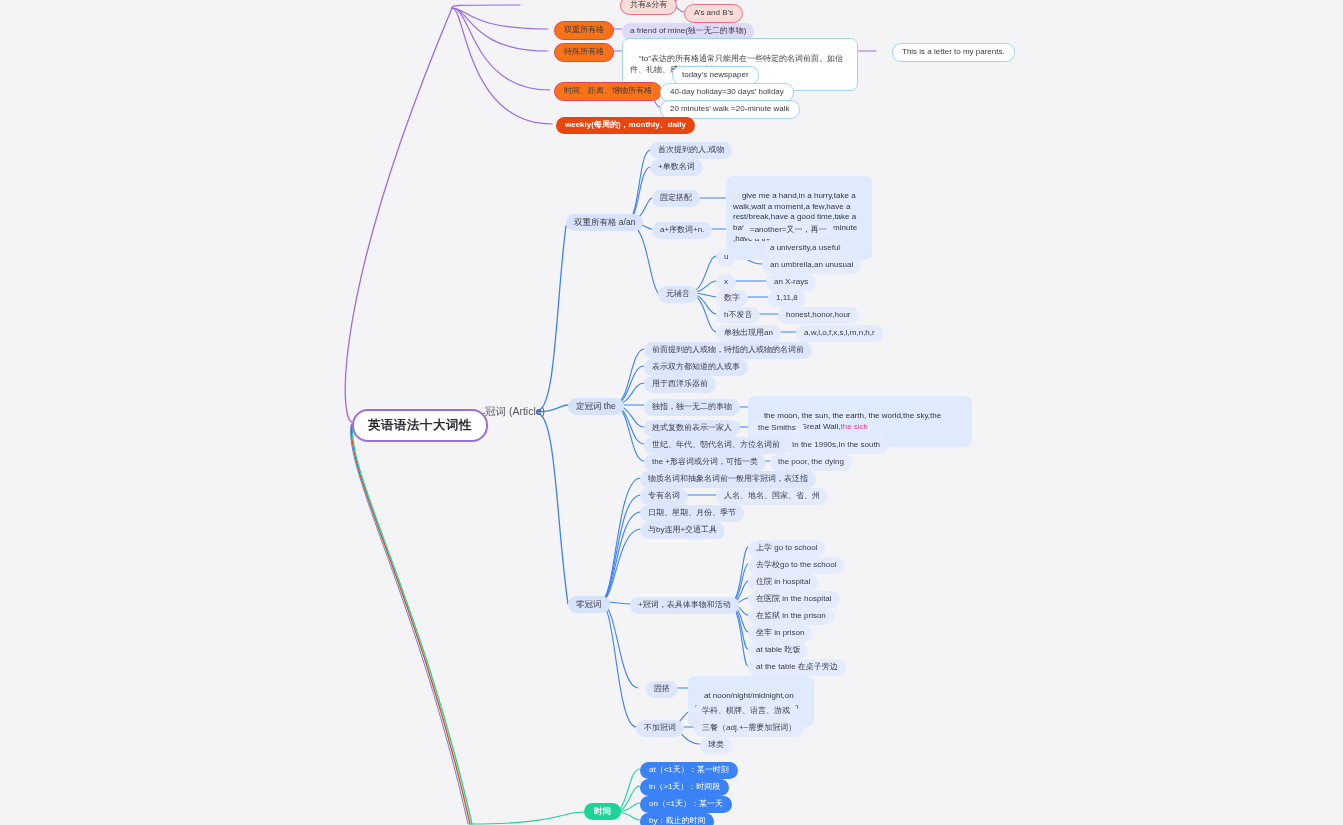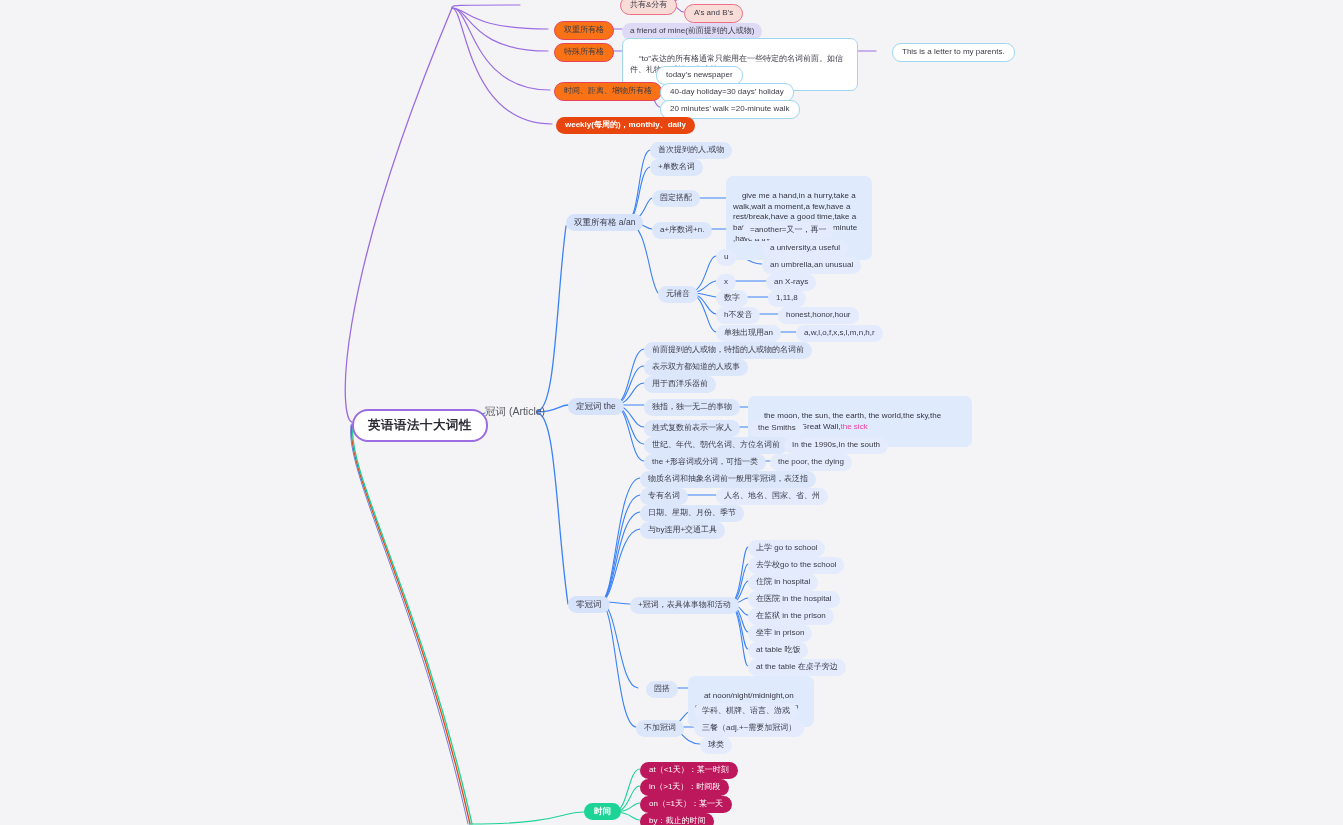--- a/index.html
+++ b/index.html
@@ -84,21 +84,21 @@
     background:#e8450f;color:#ffffff;
     border-radius:9px;padding:3px 9px;font-size:8px;font-weight:bold;
   }
 
   
   .g1{
     background:#1dd396;color:#ffffff;font-weight:bold;
     border-radius:10px;padding:3px 10px;font-size:8.5px;
   }
   .g2{
-    background:#be185d;color:#ffffff;
+    background:#3b82f6;color:#ffffff;
     border-radius:10px;padding:3px 9px;font-size:8px;
   }
 </style>
 </head>
 <body>
 
 <div id="canvas">
 
   <svg class="links" viewBox="0 0 1343 825">
     <g fill="none" stroke-linecap="round">
@@ -378,37 +378,37 @@
     <span>共有&amp;分有</span>
   </div>
   <div class="node rLight" style="left:684px;top:4px;justify-content:center;">
     <span>A’s and B’s</span>
   </div>
 
   <div class="node r1" style="left:554px;top:21px;">
     <span>双重所有格</span>
   </div>
   <div class="node rLav" style="left:622px;top:23px;">
-    <span>a friend of mine(前面提到的人或物)</span>
+    <span>a friend of mine(独一无二的事物)</span>
   </div>
 
   <div class="node r1" style="left:554px;top:43px;">
     <span>特殊所有格</span>
   </div>
   <div class="node cyanbox" style="left:622px;top:38px;width:236px;">
     <span>“to”表达的所有格通常只能用在一些特定的名词前面。如信件、礼物、感情、态度等。</span>
   </div>
   <div class="node cyanpill" style="left:876px;top:43px;margin-left:16px;">
     <span>This is a letter to my parents.</span>
   </div>
 
   <div class="node r1" style="left:554px;top:82px;">
     <span>时间、距离、增物所有格</span>
   </div>
-  <div class="node cyanpill" style="left:656px;top:66px;">
+  <div class="node cyanpill" style="left:672px;top:66px;">
     <span>today’s newspaper</span>
   </div>
   <div class="node cyanpill" style="left:660px;top:83px;">
     <span>40-day holiday=30 days’ holiday</span>
   </div>
   <div class="node cyanpill" style="left:660px;top:100px;">
     <span>20 minutes’ walk =20-minute walk</span>
   </div>
 
   <div class="node orangeSolid" style="left:556px;top:117px;">

